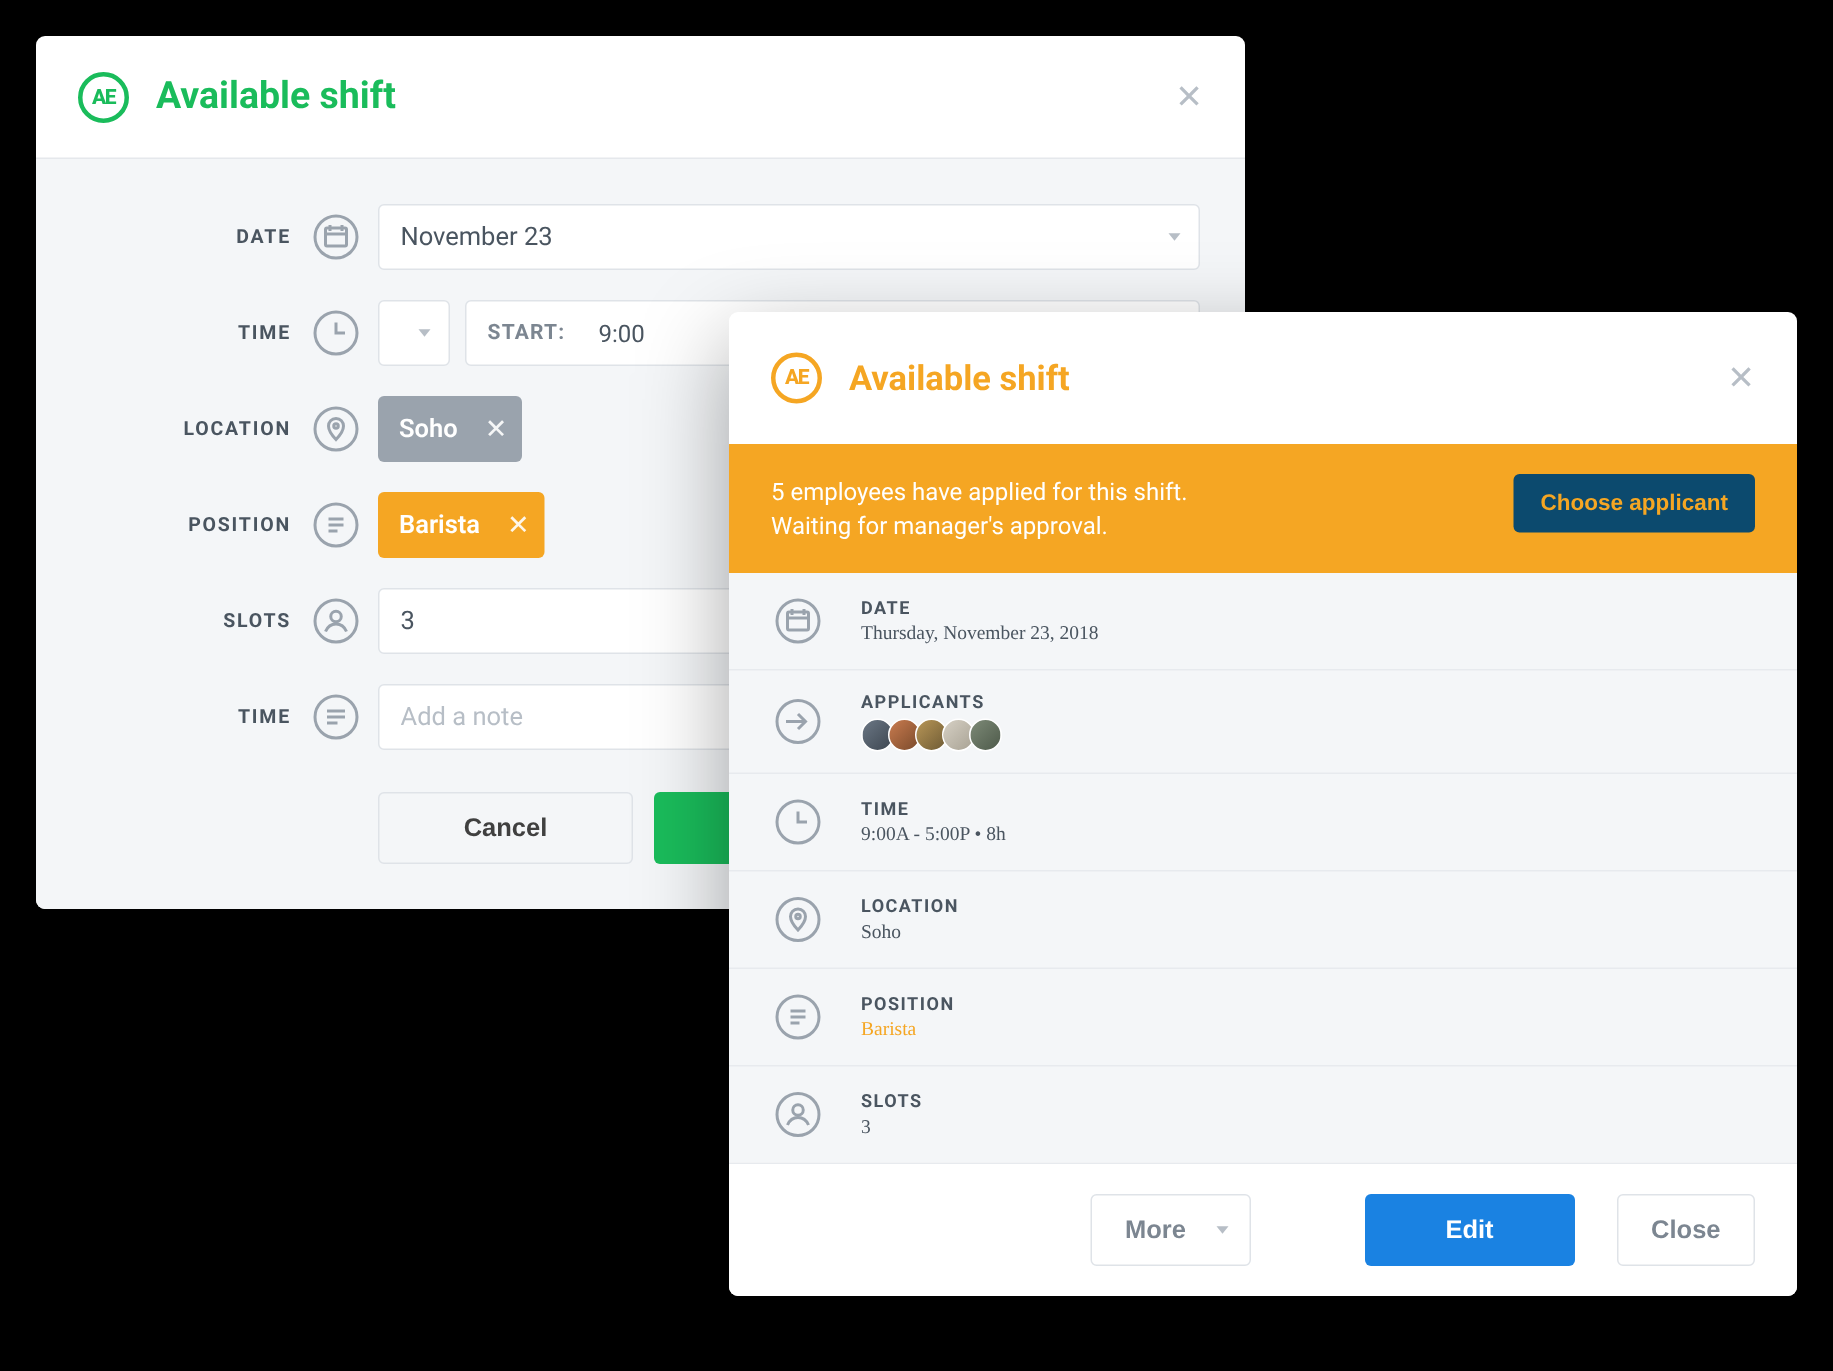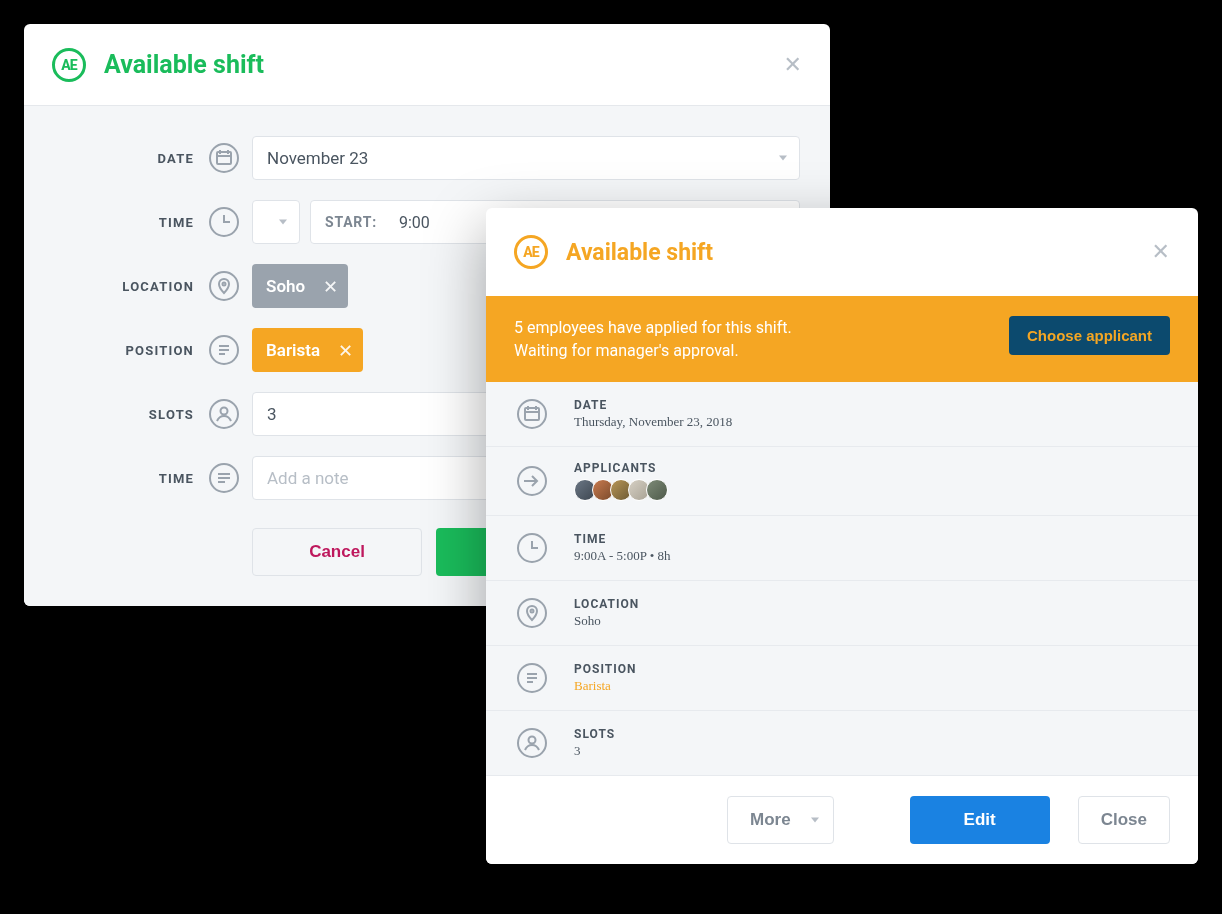--- a/index.html
+++ b/index.html
@@ -121,21 +121,21 @@
     .btn {
       height: 48px;
       padding: 0 28px;
       border-radius: 4px;
       font-size: 17px;
       font-weight: 600;
       border: 1px solid transparent;
       cursor: pointer;
       display: flex; align-items: center; justify-content: center;
     }
-    .btn-ghost { background: transparent; color: #be185d; border-color: #dfe3e8; width: 170px;}
+    .btn-ghost { background: transparent; color: #404040; border-color: #dfe3e8; width: 170px;}
     .btn-green { background: #1abc5b; color: #fff; width: 56px;}
 
     
     .modal-2 {
       position: absolute;
       right: 24px;
       top: 208px;
       width: 712px;
       background: #fff;
       border-radius: 6px;

